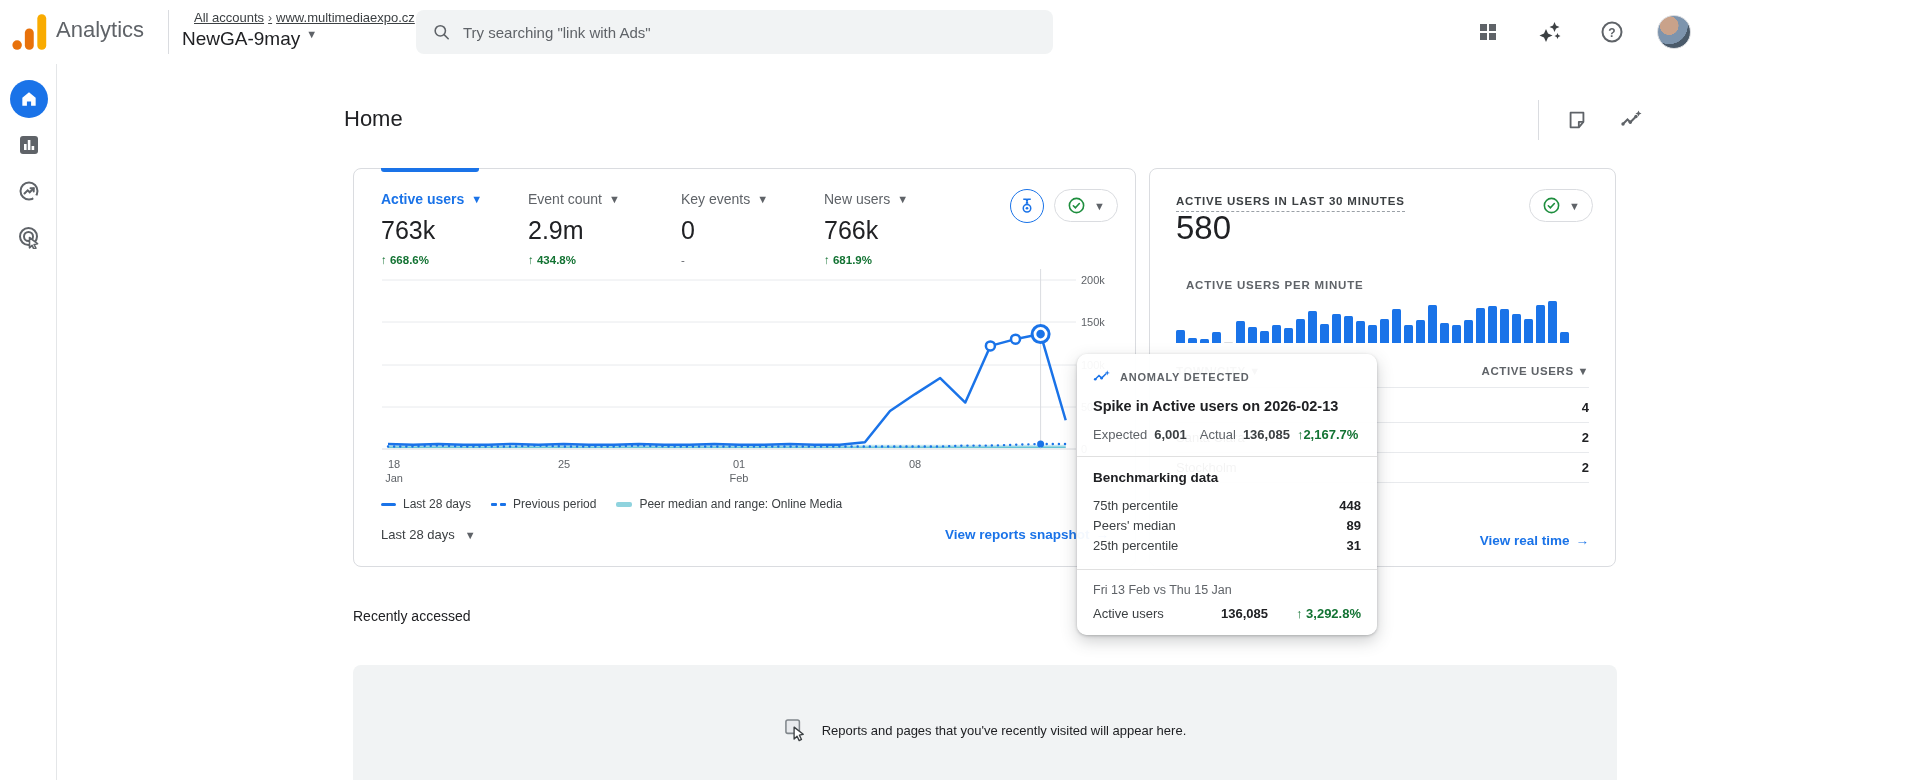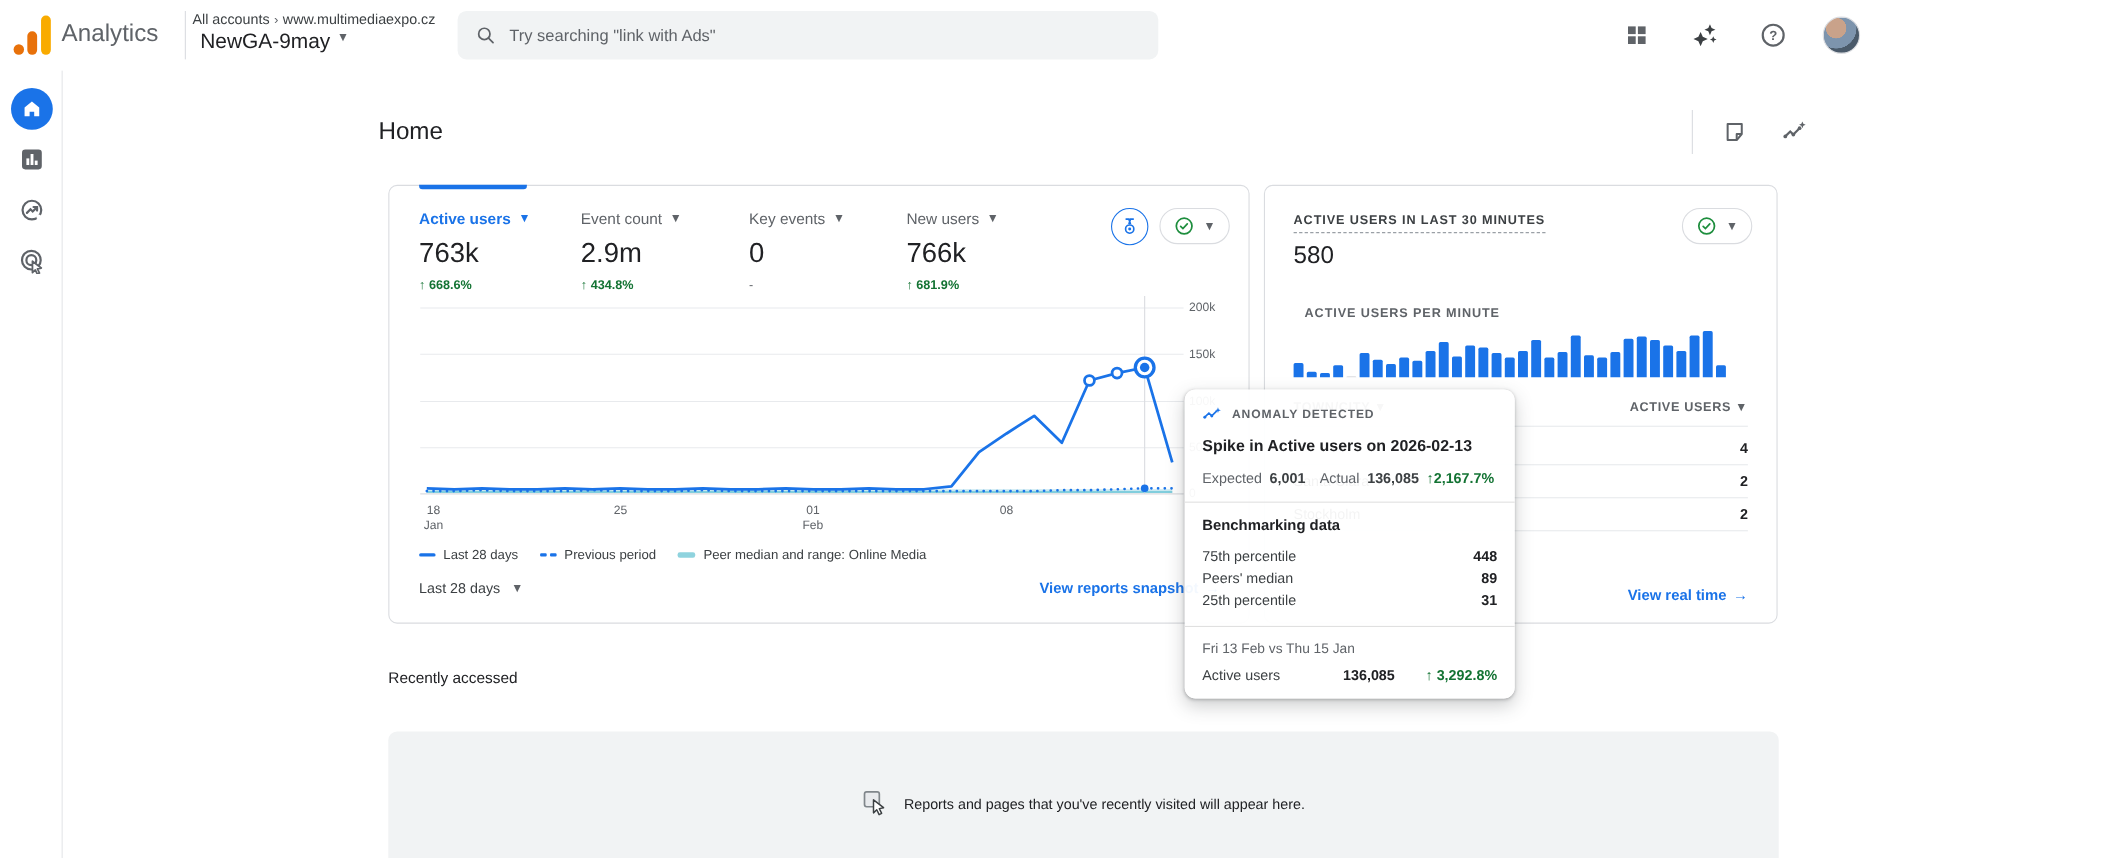--- a/index.html
+++ b/index.html
@@ -5,21 +5,21 @@
   * { box-sizing: border-box; margin: 0; padding: 0; }
   html,body { width:1920px; height:780px; overflow:hidden; background:#fff;
     font-family:"Liberation Sans", sans-serif; color:#202124; }
   .abs { position:absolute; }
 
   
   .topbar { position:absolute; left:0; top:0; width:1708px; height:64px; background:#fff; z-index:20; }
   .ga-logo { position:absolute; left:10px; top:13px; width:38px; height:38px; }
   .product-name { position:absolute; left:56px; top:17px; font-size:22px; color:#5f6368; }
   .tb-divider { position:absolute; left:168px; top:10px; width:1px; height:44px; background:#dadce0; }
-  .crumb { position:absolute; left:175px; top:10px; font-size:13px; color:#3c4043; white-space:nowrap; }
+  .crumb { position:absolute; left:194px; top:10px; font-size:13px; color:#3c4043; white-space:nowrap;text-decoration:underline; }
   .crumb .sep { color:#5f6368; margin:0 4px; font-size:12px; }
   .property { position:absolute; left:182px; top:28px; font-size:19px; color:#202124; display:flex; align-items:flex-start; gap:6px; cursor:pointer; }
   .caret { color:#5f6368; font-size:11px; }
   .searchbox { position:absolute; left:416px; top:10px; width:637px; height:44px; background:#f1f3f4; border-radius:8px; display:flex; align-items:center; padding:0 16px; gap:12px; }
   .searchbox input { border:none; outline:none; background:transparent; font-size:15px; color:#202124; width:100%; font-family:"Liberation Sans",sans-serif; }
   .searchbox input::placeholder { color:#5f6368; }
   .tb-icons { position:absolute; right:14px; top:12px; display:flex; align-items:center; gap:22px; }
   .icon-btn { width:40px; height:40px; display:flex; align-items:center; justify-content:center; border-radius:50%; cursor:pointer; }
   .avatar { width:34px; height:34px; border-radius:50%; background:radial-gradient(circle at 35% 30%, #c9a28a 0 30%, #7d94ad 31% 60%, #4a5a6a 61%); border:1px solid #dadce0; }
 
@@ -57,21 +57,21 @@
   .leg-item { display:flex; align-items:center; gap:7px; }
   .sw-solid { width:15px; height:3px; background:#1a73e8; border-radius:2px; }
   .sw-dash { display:flex; gap:3px; } .sw-dash i { width:6px; height:3px; background:#1a73e8; border-radius:1px; }
   .sw-band { width:16px; height:5px; background:#8fd3de; border-radius:2px; }
   .ov-bottom { position:absolute; left:27px; right:26px; top:358px; display:flex; justify-content:space-between; align-items:center; }
   .range-select { font-size:13px; color:#3c4043; display:flex; align-items:center; gap:10px; cursor:pointer; }
   .link { color:#1a73e8; font-size:13.5px; font-weight:bold; cursor:pointer; display:flex; align-items:center; gap:6px; white-space:nowrap; }
 
   
   .rt-title { position:absolute; left:26px; top:26px; font-size:11.5px; letter-spacing:.8px; color:#3c4043; font-weight:bold; border-bottom:1px dashed #9aa0a6; padding-bottom:4px; }
-  .rt-value { position:absolute; left:26px; top:50px; font-size:22px; color:#202124; }
+  .rt-value { position:absolute; left:26px; top:40px; font-size:33px; color:#202124; }
   .rt-sub { position:absolute; left:36px; top:110px; font-size:11.5px; letter-spacing:.8px; color:#5f6368; font-weight:bold; }
   #minute-bars { position:absolute; left:26px; top:130px; width:414px; height:44px; display:flex; align-items:flex-end; gap:3px; }
   #minute-bars div { width:9px; background:#1a73e8; border-radius:1.5px 1.5px 0 0; }
   .rt-head { position:absolute; left:26px; right:26px; top:196px; display:flex; justify-content:space-between; font-size:11.5px; letter-spacing:.6px; color:#5f6368; font-weight:bold; padding-bottom:10px; border-bottom:1px solid #e8eaed; }
   .rt-rows { position:absolute; left:26px; right:26px; top:224px; }
   .rt-row { height:30px; display:flex; justify-content:space-between; align-items:center; font-size:13px; color:#202124; border-bottom:1px solid #e8eaed; position:relative; }
   .rt-row .val { font-weight:bold; }
   .top-city-bar { position:absolute; left:0; bottom:-2px; width:386px; height:4px; background:#1a73e8; z-index:2; }
   .rt-link { position:absolute; right:26px; top:364px; }
 

